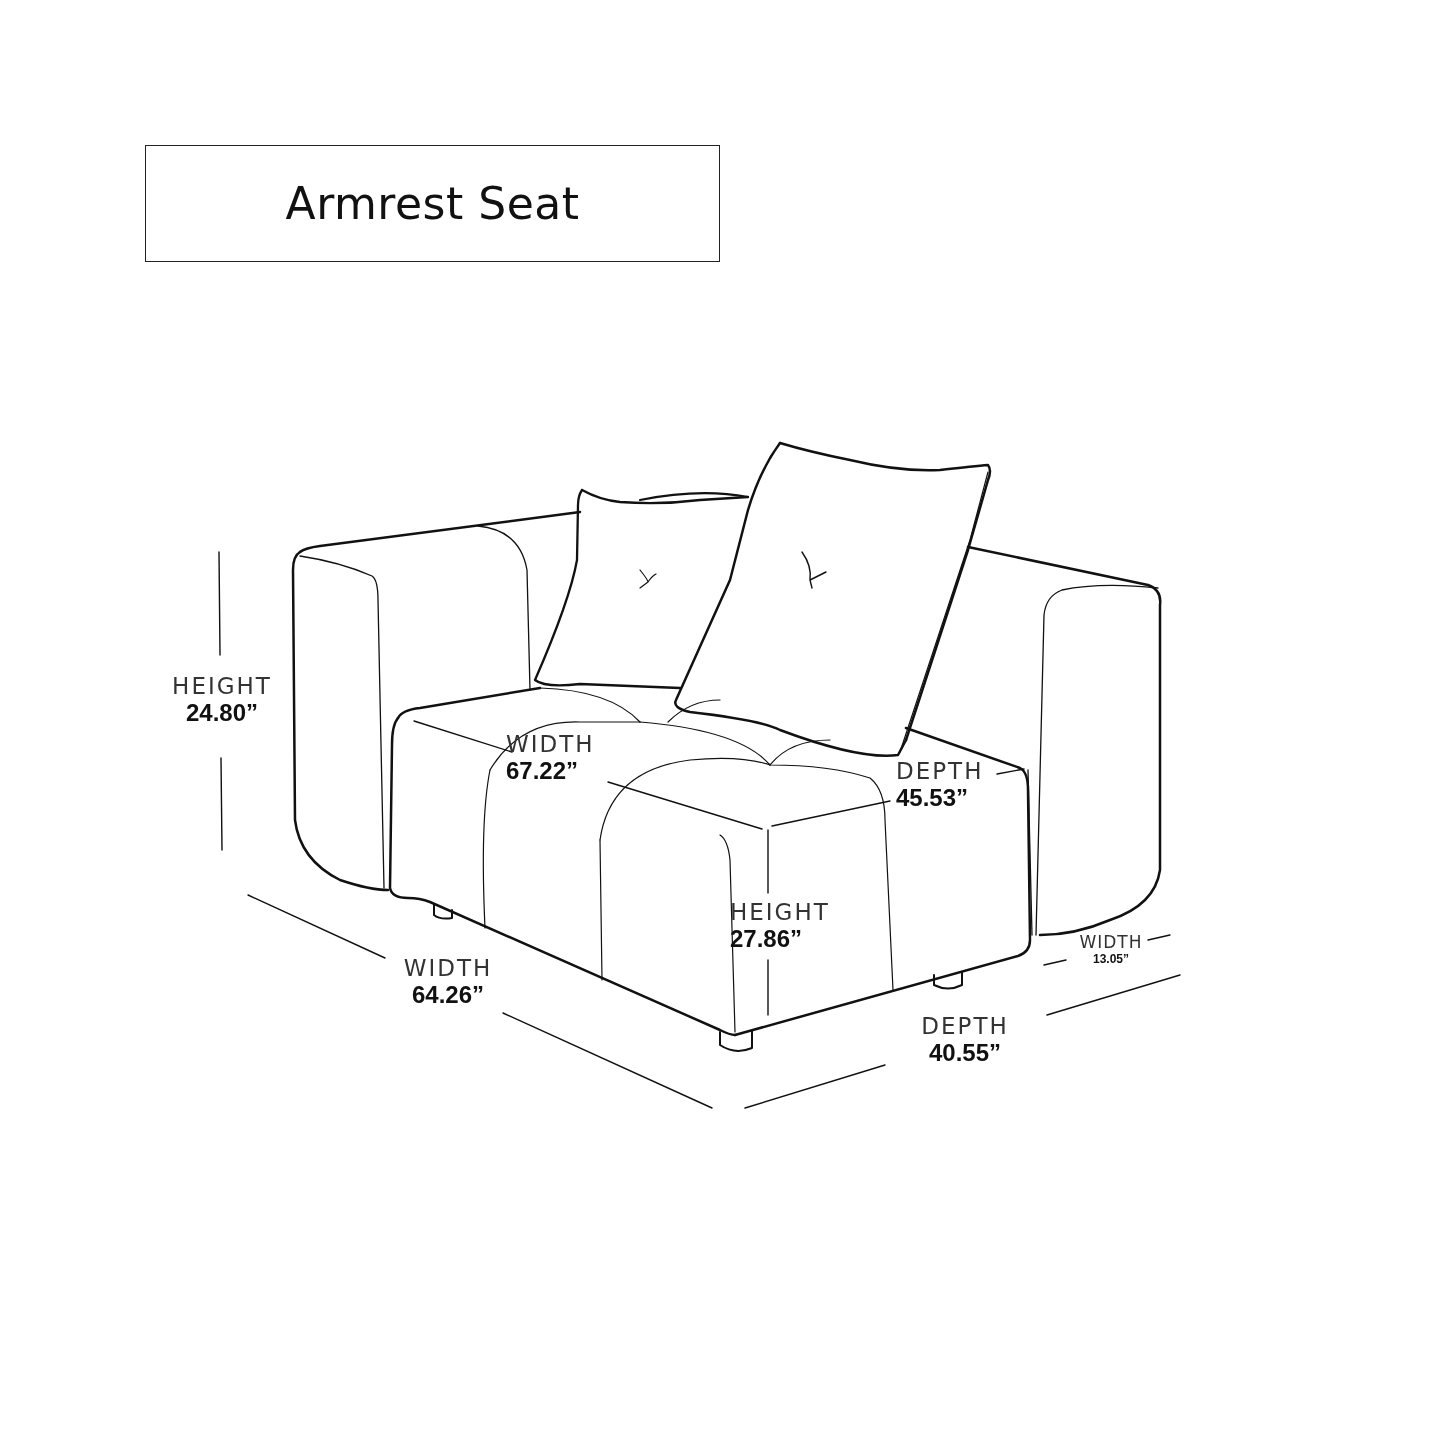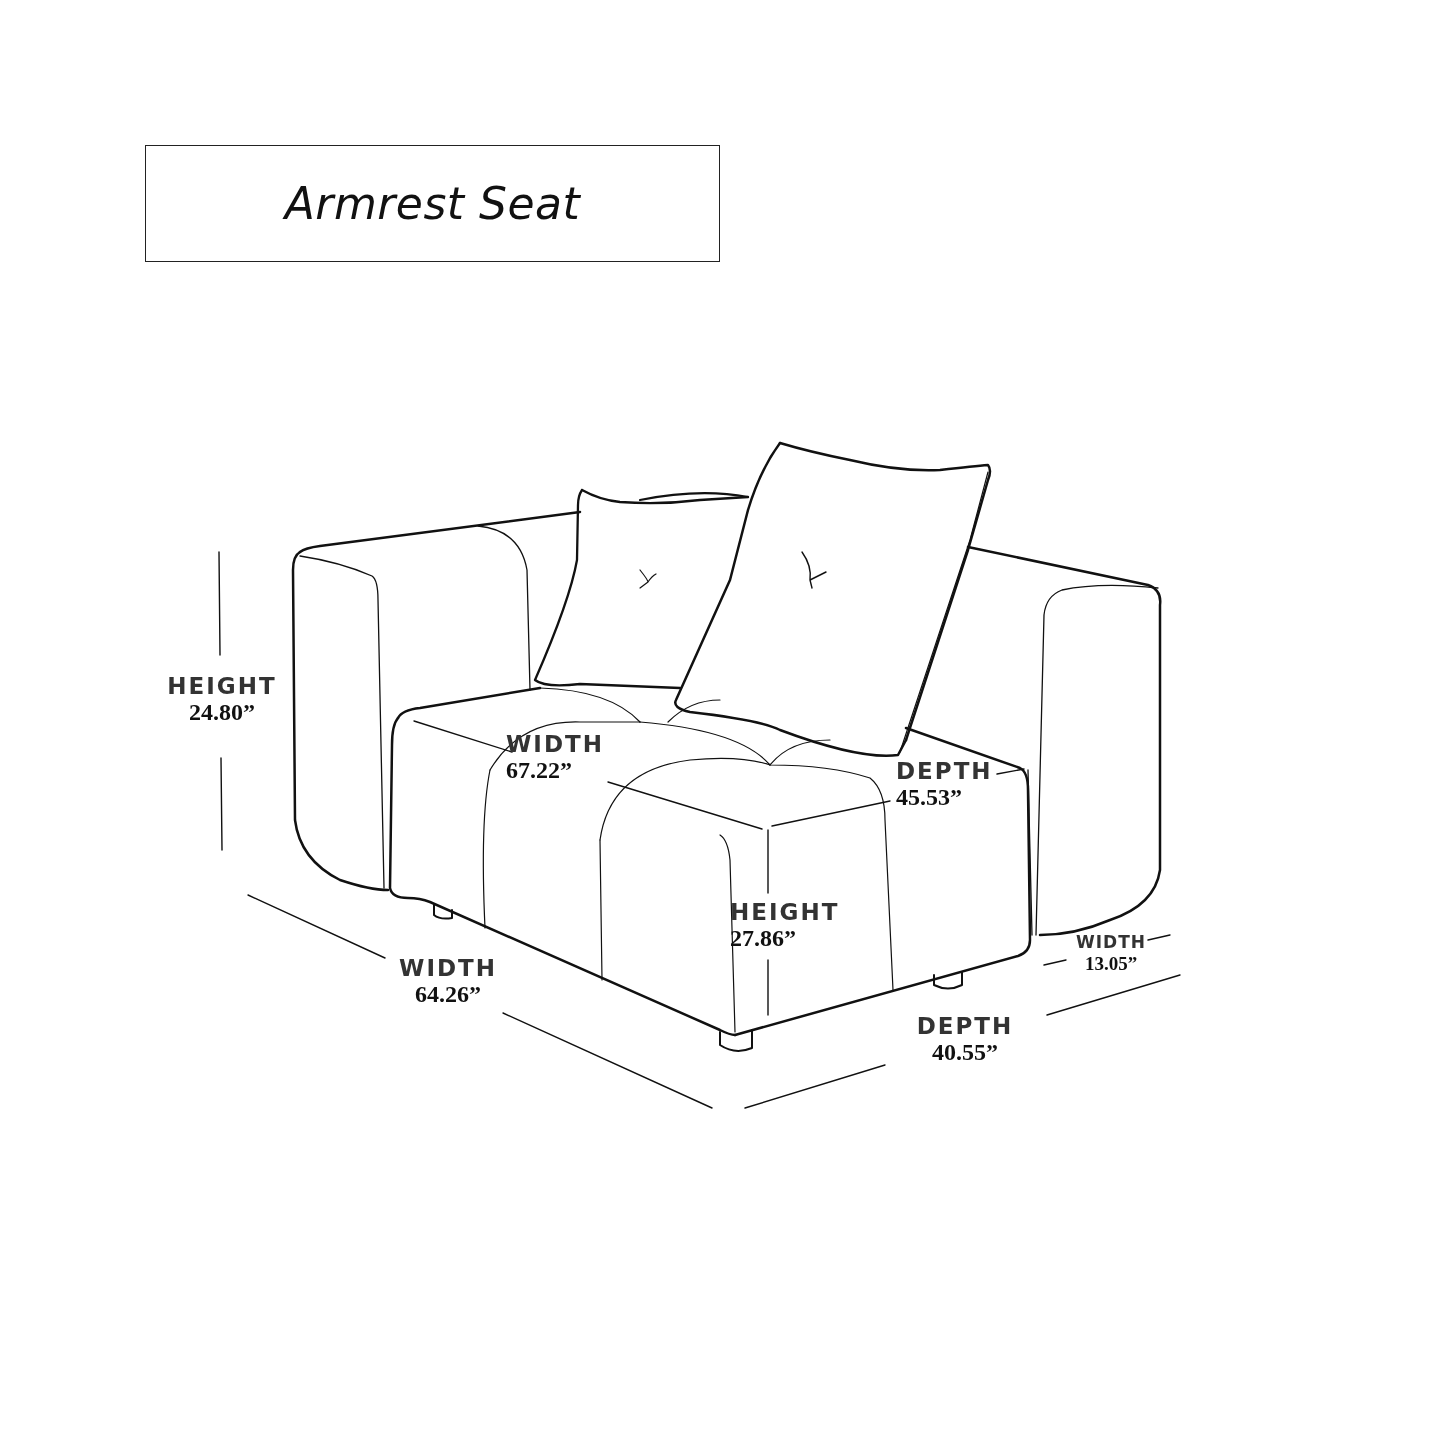--- a/index.html
+++ b/index.html
@@ -1,28 +1,28 @@
 <!DOCTYPE html>
 <html><head>
 <meta charset="utf-8">
 <style>
   html, body { margin: 0; padding: 0; background: #ffffff; }
   body { width: 1445px; height: 1445px; position: relative; overflow: hidden; font-family: "DejaVu Sans", sans-serif; }
   .title-box {
     position: absolute; left: 145px; top: 145px; width: 575px; height: 117px;
     border: 1.5px solid #222; box-sizing: border-box;
-    display: flex; align-items: center; justify-content: center; font-style: italic;
+    display: flex; align-items: center; justify-content: center;
   }
   .title-text { font-family: "DejaVu Sans", sans-serif; font-size: 44px; color: #111; letter-spacing: 0.5px; }
   svg.drawing { position: absolute; left: 0; top: 0; }
   .dim { position: absolute; text-align: center; line-height: 1.15; color: #111; }
-  .dim .lbl { font-family: "DejaVu Sans", sans-serif; font-weight: 700; font-size: 23px; letter-spacing: 2px; color: #333; }
-  .dim .val { font-family: Liberation Serif, serif; font-weight: bold; font-size: 24px; }
+  .dim .lbl { font-family: "DejaVu Sans", sans-serif; font-weight: 400; font-size: 23px; letter-spacing: 2px; color: #333; }
+  .dim .val { font-family: Liberation Sans, sans-serif; font-weight: bold; font-size: 24px; }
   .dim.small .lbl { font-size: 17px; letter-spacing: 1px; }
-  .dim.small .val { font-size: 19px; }
+  .dim.small .val { font-size: 12px; }
 </style>
 </head>
 <body>
 
 <div class="title-box">
   <span class="title-text">Armrest Seat</span>
 </div>
 
 <svg class="drawing" width="1445" height="1445" viewBox="0 0 1445 1445" fill="none" stroke="#111" stroke-linecap="round" stroke-linejoin="round">
 

